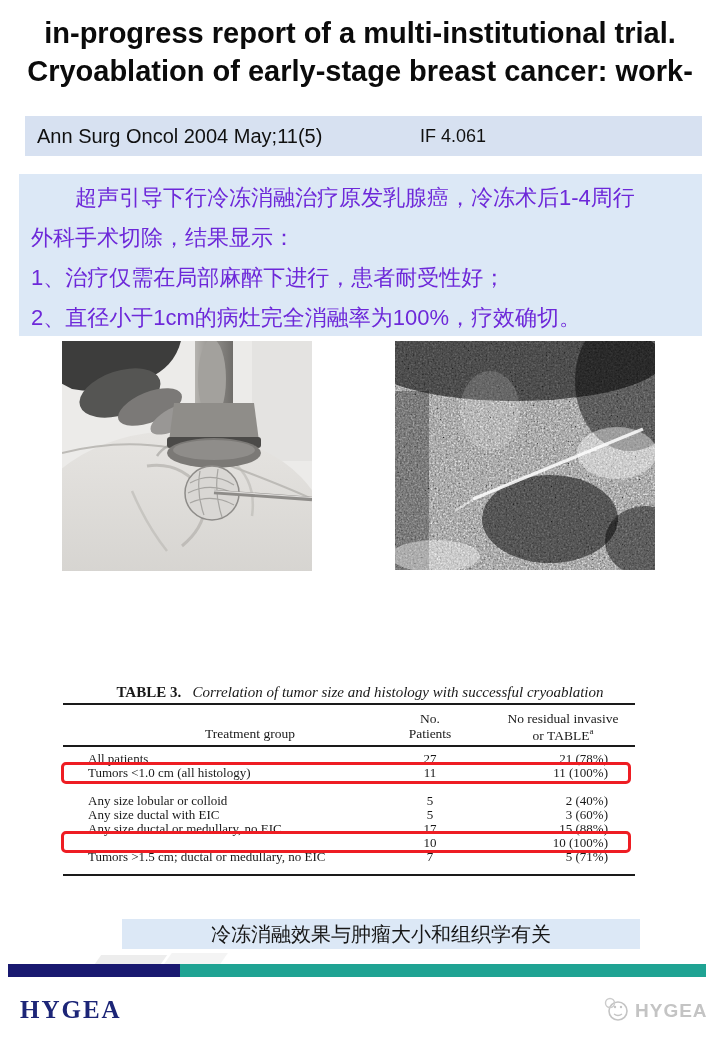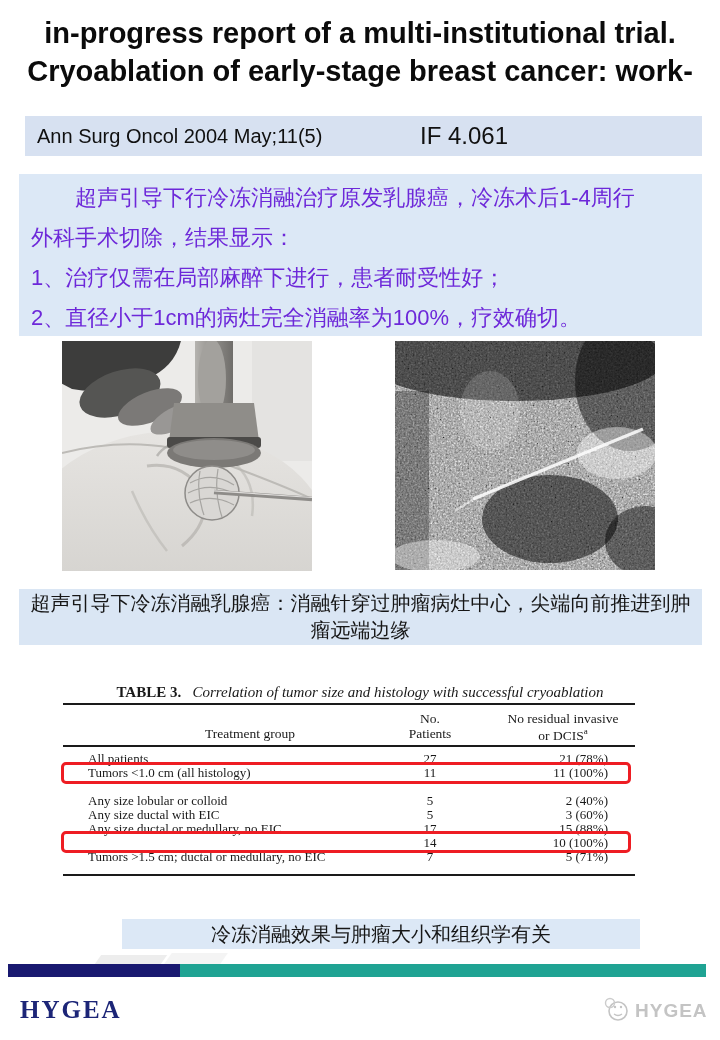--- a/index.html
+++ b/index.html
@@ -13,21 +13,21 @@
     position:absolute; left:10px; top:14px; width:700px;
     font-size:29px; font-weight:bold; color:#0b0b0b;
     line-height:38px; text-align:center; letter-spacing:0px;
   }
   
   .journal-bar {
     position:absolute; left:25px; top:116px; width:677px; height:40px;
     background:#d7e1f1; display:flex; align-items:center;
   }
   .journal-citation { font-size:20px; color:#101010; margin-left:12px; }
-  .journal-if { position:absolute; left:395px; font-size:24px; color:#101010; }
+  .journal-if { position:absolute; left:395px; font-size:18px; color:#101010; }
   
   .summary-panel {
     position:absolute; left:19px; top:174px; width:683px; height:162px;
     background:#dce8f6; color:#6d28d9; font-size:22px; line-height:40px;
     padding:4px 12px 0 12px;
   }
   .summary-panel .indent { text-indent:2em; }
   
   .fig-left  { position:absolute; left:62px;  top:341px; width:250px; height:230px; }
   .fig-right { position:absolute; left:395px; top:341px; width:260px; height:229px; }
@@ -180,35 +180,34 @@
 
       <ellipse cx="222" cy="112" rx="40" ry="26" fill="#ffffff" opacity="0.4"></ellipse>
       <ellipse cx="40" cy="215" rx="45" ry="16" fill="#ffffff" opacity="0.38"></ellipse>
       <ellipse cx="95" cy="70" rx="30" ry="40" fill="#ffffff" opacity="0.15"></ellipse>
 
       <line x1="78" y1="158" x2="248" y2="88" stroke="#ffffff" stroke-width="3.2" opacity="0.85"></line>
       <line x1="60" y1="170" x2="80" y2="157" stroke="#ffffff" stroke-width="2" opacity="0.5"></line>
     </svg>
   </div>
 
-  <div class="fig-caption">超声引导下冷冻消融乳腺癌：消融针穿过肿瘤病灶中心，尖端向前推进到肿瘤远端边缘</div>
 
   <div class="tbl">
     <div class="tbl-title">
       <span class="lbl">TABLE 3.</span>
       <span class="txt">&nbsp;</span>
       <span class="txt">Correlation of tumor size and histology with successful cryoablation</span>
     </div>
     <div class="rule rule-top"></div>
     <div class="hdr hdr-group">Treatment group</div>
     <div class="hdr hdr-no">No.</div>
     <div class="hdr hdr-patients">Patients</div>
     <div class="hdr hdr-res1">No residual invasive</div>
     <div class="hdr hdr-res2">
-      <span>or DCIS</span><sup>a</sup>
+      <span>or TABLE</span><sup>a</sup>
     </div>
     <div class="rule rule-mid"></div>
 
     <div class="trow" style="top:73px">
       <span class="c-group">All patients</span>
       <span class="c-n">27</span>
       <span class="c-res">21 (78%)</span>
     </div>
     <div class="trow" style="top:87px">
       <span class="c-group">Tumors &lt;1.0 cm (all histology)</span>
@@ -224,21 +223,21 @@
       <span class="c-group">Any size ductal with EIC</span>
       <span class="c-n">5</span>
       <span class="c-res">3 (60%)</span>
     </div>
     <div class="trow" style="top:143px">
       <span class="c-group">Any size ductal or medullary, no EIC</span>
       <span class="c-n">17</span>
       <span class="c-res">15 (88%)</span>
     </div>
     <div class="trow" style="top:157px">
-      <span class="c-n">14</span>
+      <span class="c-n">10</span>
       <span class="c-res">10 (100%)</span>
     </div>
     <div class="trow" style="top:171px">
       <span class="c-group">Tumors &gt;1.5 cm; ductal or medullary, no EIC</span>
       <span class="c-n">7</span>
       <span class="c-res">5 (71%)</span>
     </div>
 
     <div class="rule rule-bottom"></div>
     <div class="hl-box hl-box-1"></div>

